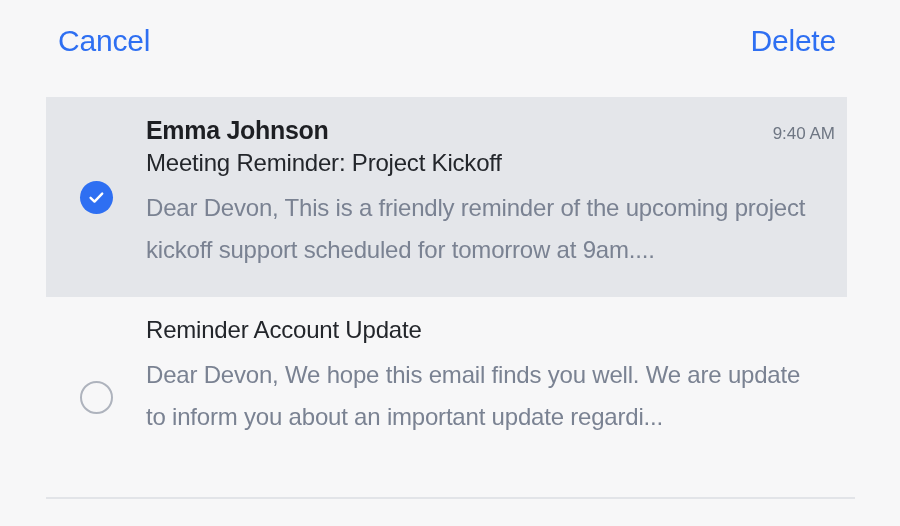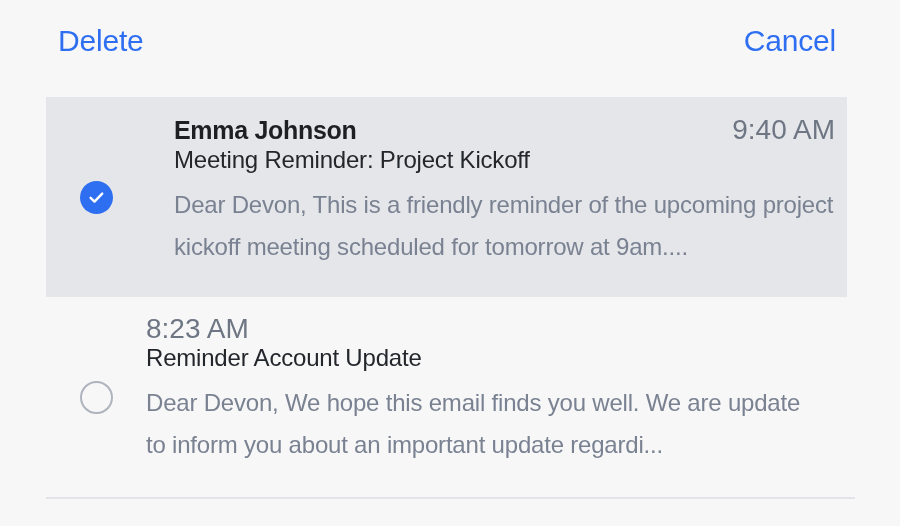--- a/index.html
+++ b/index.html
@@ -55,21 +55,20 @@
     position: relative;
     display: flex;
     align-items: flex-start;
     box-sizing: border-box;
     padding: 18px 8px 20px 0;
     min-height: 200px;
   }
   .mail-row.selected {
     background: #e4e6ea;
     width: 801px;
-    gap: 28px;
   }
 
   
   .selector-col {
     width: 100px;
     flex: 0 0 100px;
     align-self: center;
     display: flex;
     justify-content: center;
     align-items: center;
@@ -111,21 +110,21 @@
     font-size: 25px;
     line-height: 30px;
     font-weight: 700;
     color: #1d1f23;
     letter-spacing: -0.3px;
     white-space: nowrap;
     overflow: hidden;
     text-overflow: ellipsis;
   }
   .timestamp {
-    font-size: 28px;
+    font-size: 17px;
     line-height: 28px;
     font-weight: 400;
     color: #6e7683;
     white-space: nowrap;
     flex: 0 0 auto;
   }
   .subject {
     font-size: 24px;
     line-height: 29px;
     font-weight: 400;
@@ -149,51 +148,50 @@
     height: 2px;
     background: #e2e4e8;
     width: 809px;
     margin: 0;
   }
 </style>
 </head>
 <body>
 
 <div class="action-bar">
+  <button class="action-btn">Cancel</button>
   <button class="action-btn">Delete</button>
-  <button class="action-btn">Cancel</button>
 </div>
 
 <div class="mail-list">
 
   <div class="mail-row selected">
     <div class="selector-col">
       <span class="circle checked">
         <svg width="19" height="19" viewBox="0 0 19 19" aria-hidden="true">
           <path d="M3.6 9.8 L7.5 13.6 L15.2 5.6" fill="none" stroke="#ffffff" stroke-width="2.4" stroke-linecap="round" stroke-linejoin="round"></path>
         </svg>
       </span>
     </div>
     <div class="mail-body">
       <div class="mail-top">
         <div class="sender">Emma Johnson</div>
         <div class="timestamp">9:40 AM</div>
       </div>
       <div class="subject">Meeting Reminder: Project Kickoff</div>
-      <div class="preview">Dear Devon, This is a friendly reminder of the upcoming project kickoff meeting scheduled for tomorrow at 9am....</div>
+      <div class="preview">Dear Devon, This is a friendly reminder of the upcoming project kickoff support scheduled for tomorrow at 9am....</div>
     </div>
   </div>
 
   <div class="mail-row">
     <div class="selector-col">
       <span class="circle unchecked"></span>
     </div>
     <div class="mail-body">
       <div class="mail-top">
-        <div class="timestamp">8:23 AM</div>
       </div>
       <div class="subject">Reminder Account Update</div>
       <div class="preview">Dear Devon, We hope this email finds you well. We are update to inform you about an important update regardi...</div>
     </div>
   </div>
 
   <div class="row-divider"></div>
 </div>
 
 </body></html>

